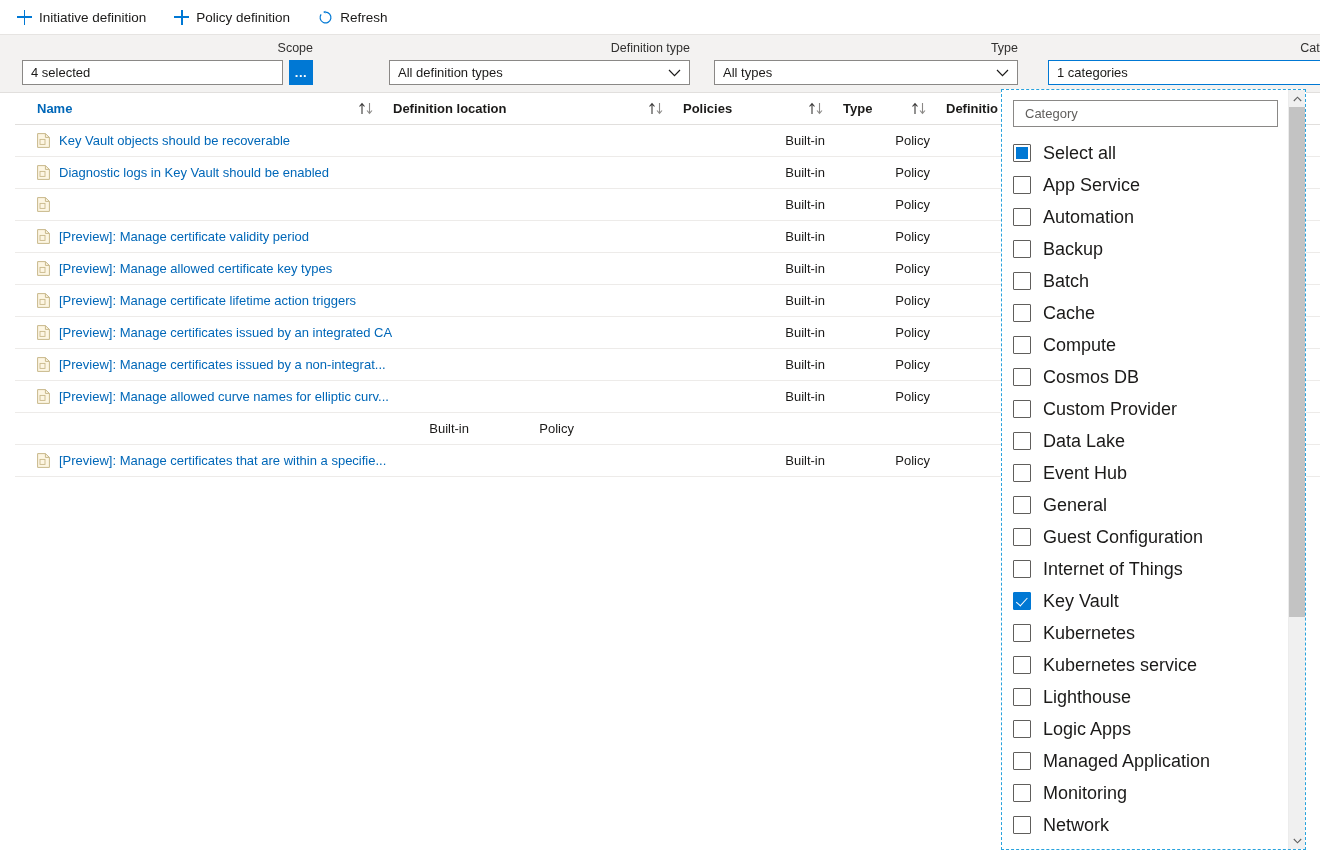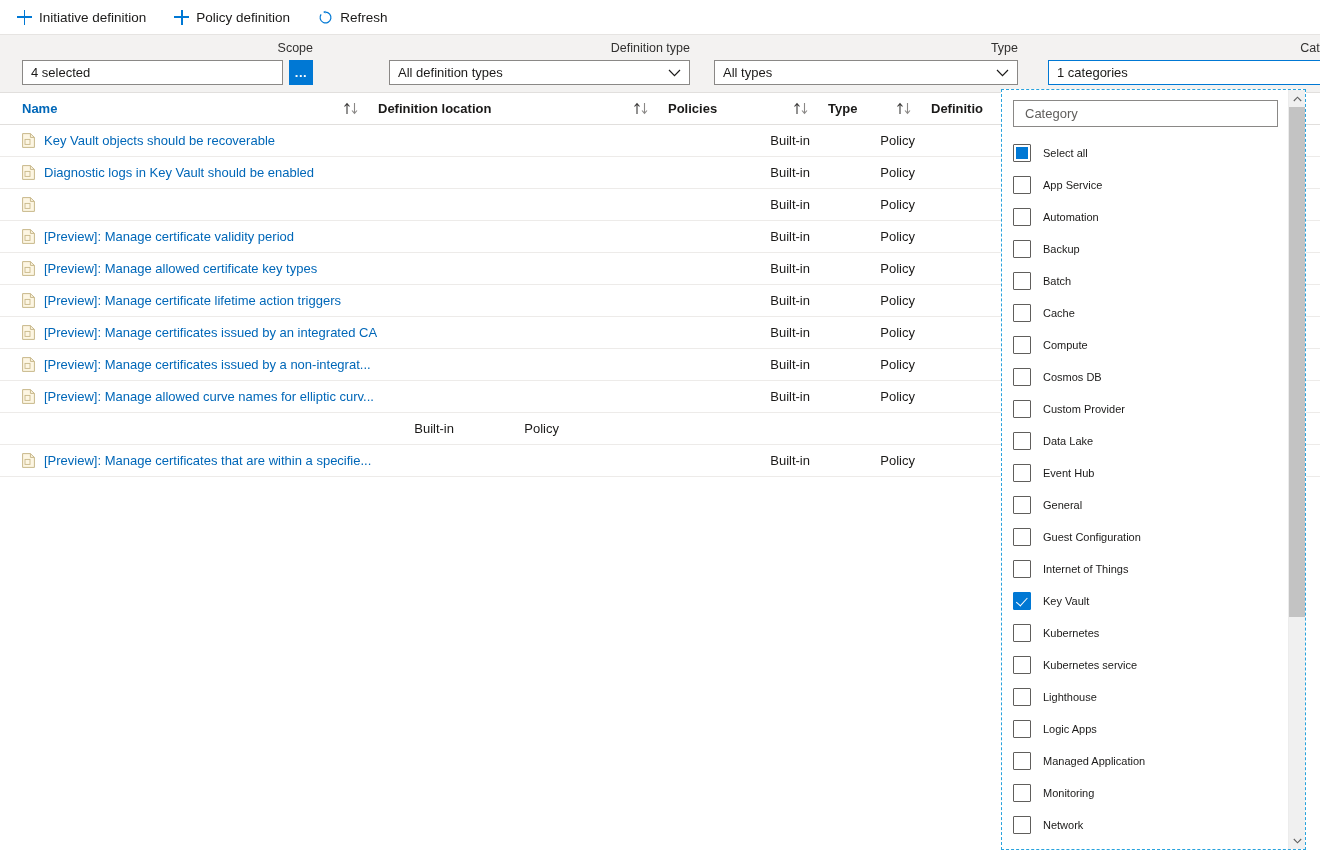--- a/index.html
+++ b/index.html
@@ -104,21 +104,21 @@
     letter-spacing: 0.5px;
     font-weight: 700;
   }
 
   .g-scope   { margin-left: 0; }
   .g-deftype { margin-left: 44px; }
   .g-type    { margin-left: 24px; }
   .g-cat     { margin-left: 30px; }
 
   
-  .grid-wrap { position: relative; }
+  .grid-wrap { position: relative; margin-left: 15px; }
   .grid-header {
     height: 32px;
     display: flex;
     align-items: center;
     border-bottom: 1px solid #e1dfdd;
     padding-left: 22px;
     background: #ffffff;
   }
   .col { display: flex; align-items: center; font-size: 13px; }
   .col-name     { width: 356px; color: #0067b8; font-weight: 600; }
@@ -227,21 +227,21 @@
     border-width: 0 1.8px 1.8px 0;
     transform: rotate(42deg);
   }
   .cbox.indeterminate::after {
     content: "";
     position: absolute;
     left: 2px; top: 2px;
     width: 12px; height: 12px;
     background: #0078d4;
   }
-  .dd-item-label { font-size: 11px; color: #1b1a19; white-space: nowrap; }
+  .dd-item-label { font-size: 18px; color: #1b1a19; white-space: nowrap; }
 
   .dd-scroll {
     width: 17px;
     background: #f0f0f0;
     border-left: 1px solid #ececec;
     position: relative;
     flex: 0 0 auto;
   }
   .scroll-arrow {
     height: 17px;

